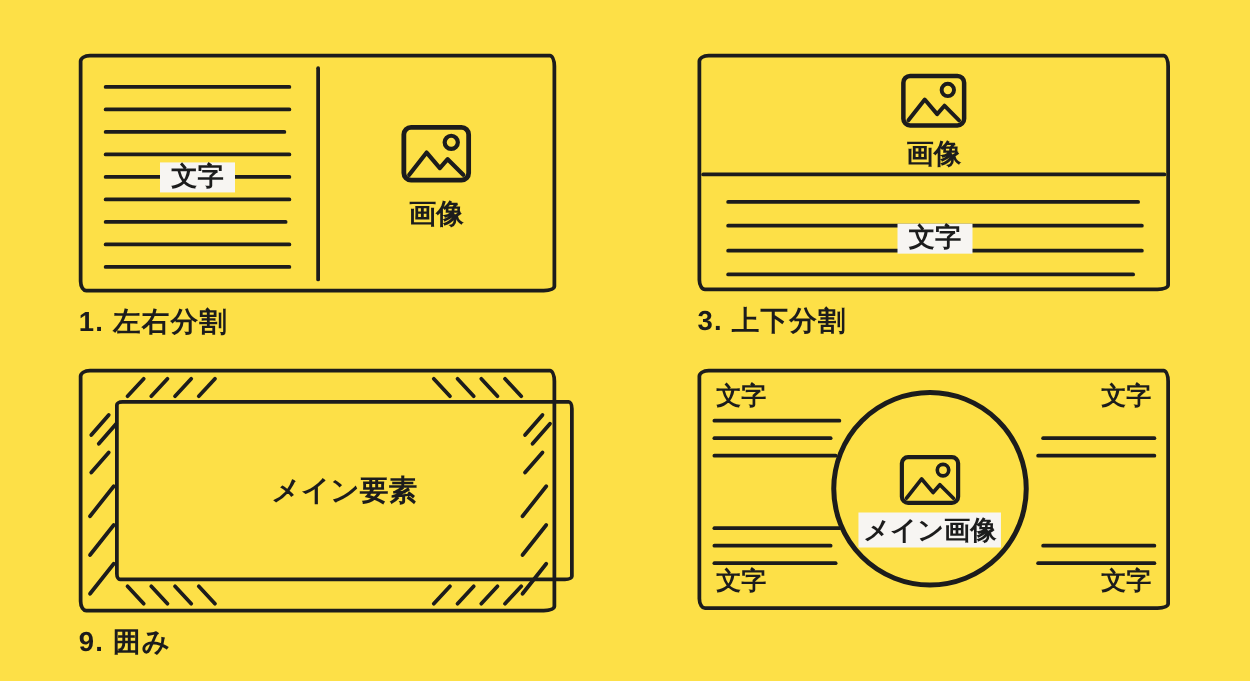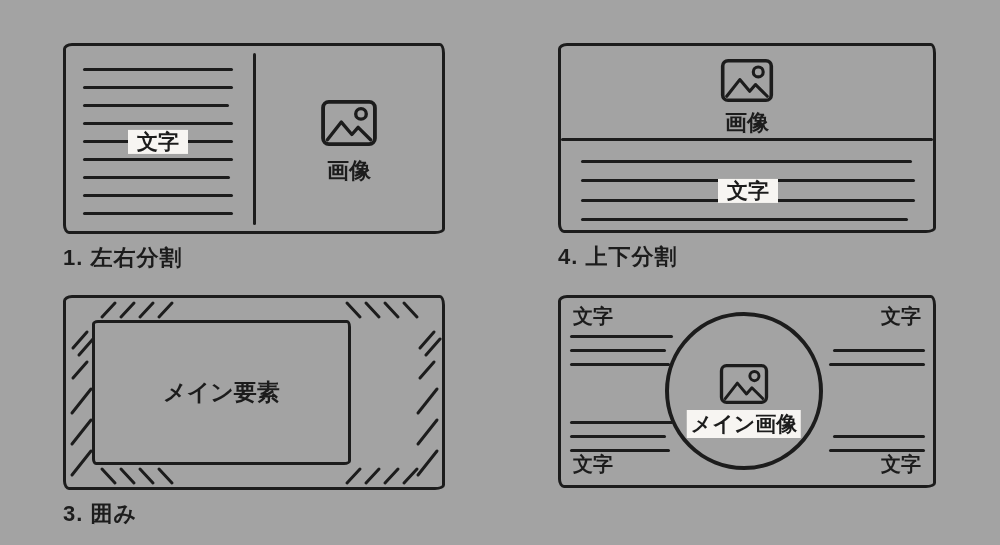--- a/index.html
+++ b/index.html
@@ -1,19 +1,19 @@
 <!DOCTYPE html>
 <html><head>
 <meta charset="utf-8">
 <style>
   * { margin:0; padding:0; box-sizing:border-box; }
   html,body { background:#eceae7; }
   .canvas {
     position:relative; width:1000px; height:545px;
-    background:#a3a3a3; overflow:hidden;
+    background:#fde047; overflow:hidden;
     font-family:"Liberation Sans","DejaVu Sans",sans-serif;
     color:#1c1c1c;
   }
   .group { position:absolute; }
   .g1 { left:63px;  top:43px;  width:382px; }
   .g2 { left:558px; top:43px;  width:378px; }
   .g3 { left:63px;  top:295px; width:382px; }
   .g4 { left:558px; top:295px; width:378px; }
 
   .sketch-box {
@@ -66,21 +66,21 @@
   }
   .p2-lines {
     position:absolute; left:20px; right:18px; top:114px; height:61px;
     display:flex; flex-direction:column; justify-content:space-between;
   }
   .p2-lines .line:nth-child(1){ width:99%; }
   .p2-lines .line:nth-child(4){ width:98%; }
 
   
   .inner-box {
-    position:absolute; left:26px; top:22px; width:259px; height:145px;
+    position:absolute; left:26px; top:22px; width:367px; height:145px;
     border:3px solid #1c1c1c;
     border-radius:6px 4px 7px 4px / 4px 7px 4px 6px;
     display:flex; align-items:center; justify-content:center;
   }
   .main-label { font-size:23px; font-weight:600; white-space:nowrap; }
   .hatch-svg { position:absolute; left:0; top:0; width:376px; height:189px; }
 
   
   .hino-circle {
     position:absolute; left:104px; top:14px; width:158px; height:158px;
@@ -152,21 +152,21 @@
       </div>
       <div class="h-divider"></div>
       <div class="p2-lines">
         <i class="line"></i>
         <i class="line"></i>
         <i class="line"></i>
         <i class="line"></i>
         <span class="inline-label">文字</span>
       </div>
     </div>
-    <div class="caption">4. 上下分割</div>
+    <div class="caption">3. 上下分割</div>
   </section>
 
   <section class="group g3">
     <div class="sketch-box b3">
       <svg class="hatch-svg" viewBox="0 0 376 189" fill="none" stroke="#1c1c1c" stroke-width="3" stroke-linecap="round">
 
         <line x1="36" y1="19" x2="49" y2="5"></line>
           <line x1="55" y1="19" x2="68" y2="5"></line>
         <line x1="74" y1="19" x2="87" y2="5"></line>
           <line x1="93" y1="19" x2="106" y2="5"></line>
@@ -197,21 +197,21 @@
 
         <line x1="281" y1="185" x2="294" y2="171"></line>
           <line x1="300" y1="185" x2="313" y2="171"></line>
         <line x1="319" y1="185" x2="332" y2="171"></line>
           <line x1="338" y1="185" x2="351" y2="171"></line>
       </svg>
       <div class="inner-box">
         <span class="main-label">メイン要素</span>
       </div>
     </div>
-    <div class="caption">3. 囲み</div>
+    <div class="caption">9. 囲み</div>
   </section>
 
   <section class="group g4">
     <div class="sketch-box b4">
       <div class="hino-circle"></div>
       <svg class="p4-icon" width="50" height="44" viewBox="0 0 60 50">
         <rect x="3" y="3" width="54" height="44" rx="6" fill="none" stroke="#1c1c1c" stroke-width="4"></rect>
         <circle cx="42.5" cy="15.5" r="5.5" fill="none" stroke="#1c1c1c" stroke-width="3.5"></circle>
         <path d="M7.5 42.5 L22 24 L33 37 L39.5 29.5 L52.5 42.5" fill="none" stroke="#1c1c1c" stroke-width="3.5" stroke-linejoin="round" stroke-linecap="round"></path>
       </svg>

